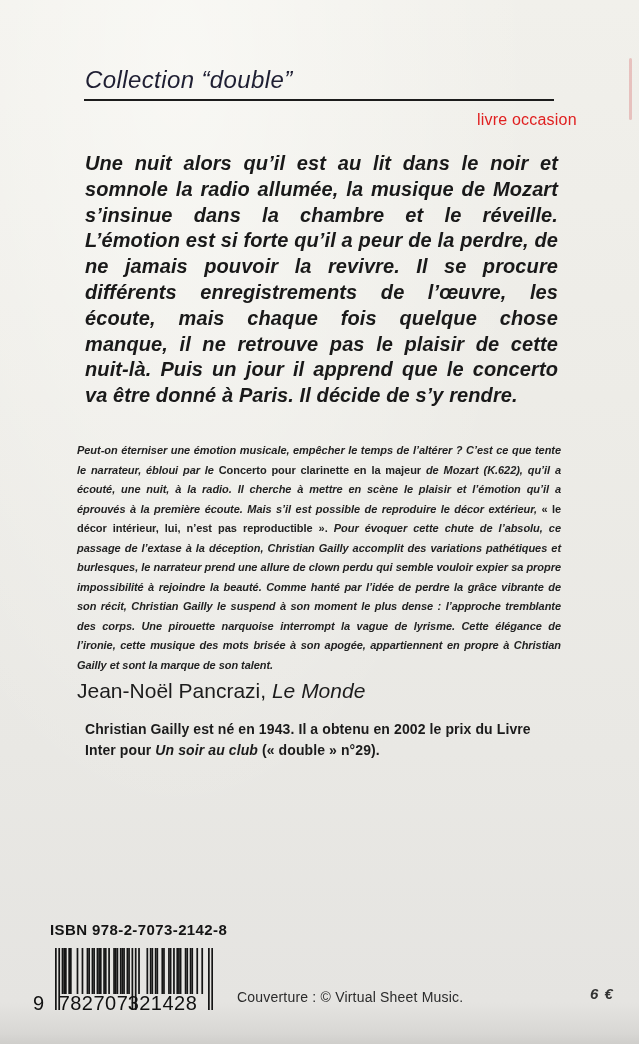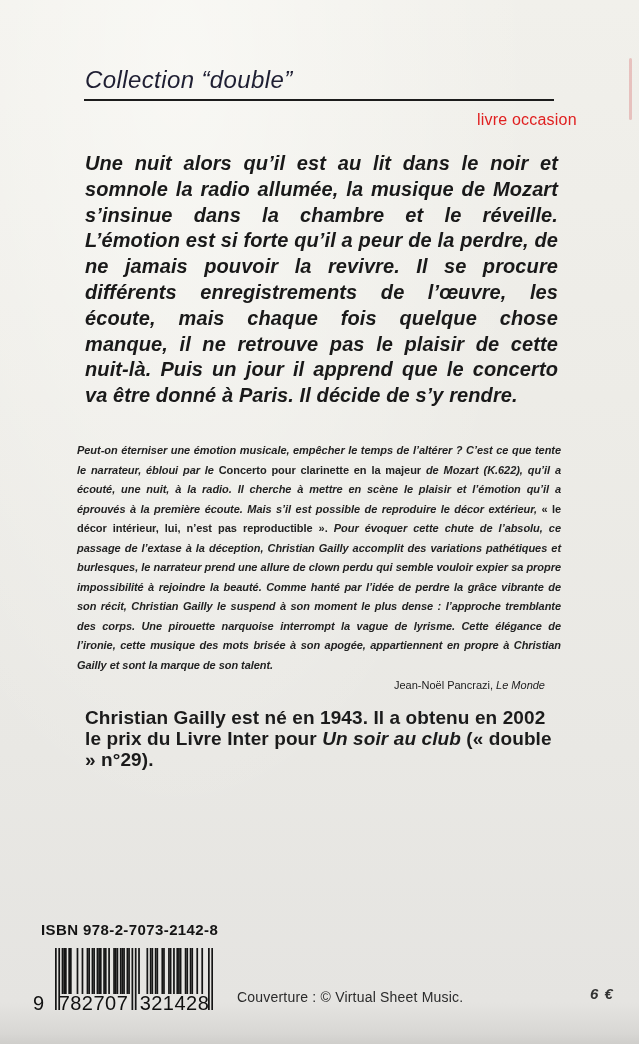--- a/index.html
+++ b/index.html
@@ -33,40 +33,40 @@
   }
   
   .review-block{position:absolute;left:77px;top:441px;width:484px;}
   .review{
     margin:0;font-size:11px;line-height:19.55px;font-weight:600;
     text-align:justify;color:#222;letter-spacing:-.05px;
   }
   .review .seg-i{font-style:italic;}
   .review .seg-r{font-style:normal;}
   .attribution{
-    margin:3px 0 0 0;padding-right:16px;text-align:right;
-    font-size:11px;font-weight:500;color:#1c1c1c;
+    margin:3px 0 0 0;padding-right:16px;text-align:left;
+    font-size:21px;font-weight:500;color:#1c1c1c;
   }
   .it{font-style:italic;}
   .bio{
     margin:16px 0 0 8px;width:478px;
-    font-size:19px;line-height:21px;font-weight:700;color:#1b1b1b;letter-spacing:.1px;
+    font-size:14px;line-height:21px;font-weight:700;color:#1b1b1b;letter-spacing:.1px;
   }
   
   .isbn{
-    position:absolute;left:41px;top:921px;
+    position:absolute;left:50px;top:921px;
     font-size:15px;font-weight:700;letter-spacing:.4px;color:#141414;
   }
   .barcode{position:absolute;left:55px;top:948px;width:158px;height:70px;}
   .barcode svg{position:absolute;left:0;top:0;display:block;}
   .bdigits{position:absolute;left:0;top:44px;width:158px;height:24px;
     font-size:20px;font-weight:500;color:#111;}
   .d-first{position:absolute;left:-22px;top:0;}
   .d-g1{position:absolute;left:3px;top:0;width:71px;text-align:center;letter-spacing:.5px;}
-  .d-g2{position:absolute;left:84px;top:0;width:71px;text-align:center;letter-spacing:.5px;}
+  .d-g2{position:absolute;left:72px;top:0;width:71px;text-align:center;letter-spacing:.5px;}
   .credit{
     position:absolute;left:237px;top:989px;
     font-size:14px;font-weight:400;letter-spacing:.2px;color:#2b2b2b;
   }
   .price{
     position:absolute;left:590px;top:985px;
     font-size:15px;font-style:italic;font-weight:600;color:#333;letter-spacing:1px;
   }
   .edge-artifact{
     position:absolute;right:7px;top:58px;width:3px;height:62px;

